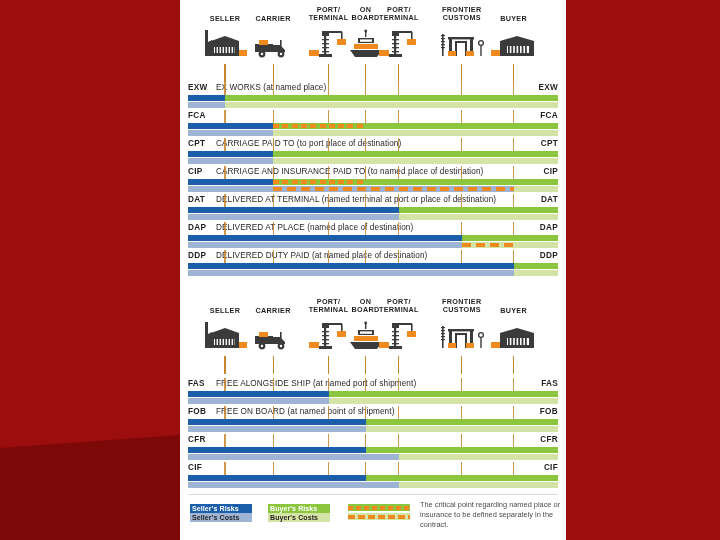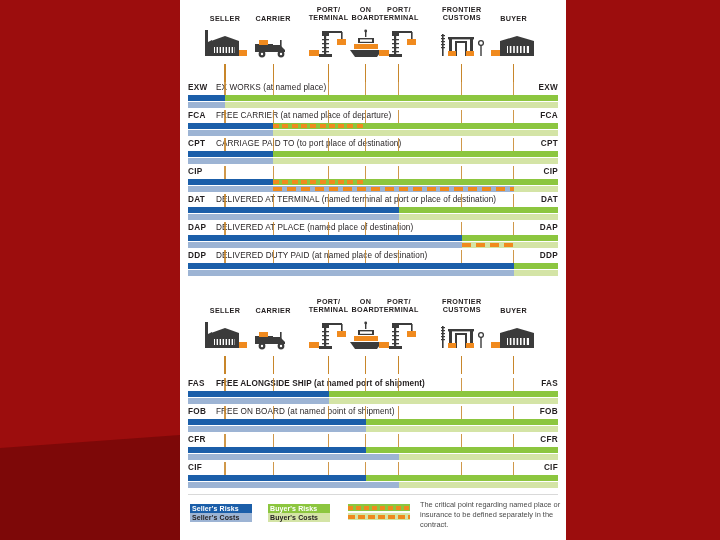--- a/index.html
+++ b/index.html
@@ -240,21 +240,20 @@
             <div class="seg" style="left: 37px; width: 333px; background: rgb(140, 198, 63);"></div>
           </div>
           <div class="band" style="top: 7px;">
             <div class="seg" style="left: 0px; width: 37px; background: rgb(157, 180, 212);"></div>
             <div class="seg" style="left: 37px; width: 333px; background: rgb(212, 228, 166);"></div>
           </div>
         </div>
       </div>
       <div class="row" style="top: 110px; height: 28px;">
         <div class="row-code-l" style="top: 1px;">FCA</div>
-        <div class="row-name" style="top: 1px;">FREE CARRIER (at named place of departure)</div>
         <div class="row-code-r" style="top: 1px;">FCA</div>
         <div class="tick" style="left: 44.4px; top: 0px; height: 13px; opacity: 0.85;"></div>
         <div class="tick" style="left: 92.5px; top: 0px; height: 13px; opacity: 0.85;"></div>
         <div class="tick" style="left: 148px; top: 0px; height: 13px; opacity: 0.85;"></div>
         <div class="tick" style="left: 185px; top: 0px; height: 13px; opacity: 0.85;"></div>
         <div class="tick" style="left: 218.3px; top: 0px; height: 13px; opacity: 0.85;"></div>
         <div class="tick" style="left: 281.2px; top: 0px; height: 13px; opacity: 0.85;"></div>
         <div class="tick" style="left: 333px; top: 0px; height: 13px; opacity: 0.85;"></div>
         <div class="bars" style="top: 13px; height: 13px;">
           <div class="band" style="top: 0px;">
@@ -296,20 +295,21 @@
             <div class="seg" style="left: 85.1px; width: 284.9px; background: rgb(140, 198, 63);"></div>
           </div>
           <div class="band" style="top: 7px;">
             <div class="seg" style="left: 0px; width: 85.1px; background: rgb(157, 180, 212);"></div>
             <div class="seg" style="left: 85.1px; width: 284.9px; background: rgb(212, 228, 166);"></div>
           </div>
         </div>
       </div>
       <div class="row" style="top: 166px; height: 28px;">
         <div class="row-code-l" style="top: 1px;">CIP</div>
+        <div class="row-name" style="top: 1px;">CARRIAGE AND INSURANCE PAID TO (to named place of destination)</div>
         <div class="row-code-r" style="top: 1px;">CIP</div>
         <div class="tick" style="left: 44.4px; top: 0px; height: 13px; opacity: 0.85;"></div>
         <div class="tick" style="left: 92.5px; top: 0px; height: 13px; opacity: 0.85;"></div>
         <div class="tick" style="left: 148px; top: 0px; height: 13px; opacity: 0.85;"></div>
         <div class="tick" style="left: 185px; top: 0px; height: 13px; opacity: 0.85;"></div>
         <div class="tick" style="left: 218.3px; top: 0px; height: 13px; opacity: 0.85;"></div>
         <div class="tick" style="left: 281.2px; top: 0px; height: 13px; opacity: 0.85;"></div>
         <div class="tick" style="left: 333px; top: 0px; height: 13px; opacity: 0.85;"></div>
         <div class="bars" style="top: 13px; height: 13px;">
           <div class="band" style="top: 0px;">
@@ -553,21 +553,21 @@
        <rect x="33.6" y="18" width="1.8" height="7"></rect>
               <rect x="37" y="18" width="1.8" height="7"></rect>
             </g>
      <rect x="3" y="22" width="9" height="6" fill="#f08a1e"></rect>
    </svg>
         </div>
         <div class="tick" style="left: 333px; top: 60px; height: 18px;"></div>
       </div>
       <div class="row" style="top: 378px; height: 28px;">
         <div class="row-code-l" style="top: 1px;">FAS</div>
-        <div class="row-name" style="top: 1px; font-weight: bold;">FREE ALONGSIDE SHIP (at named port of shipment)</div>
+        <div class="row-name" style="top: 1px;">FREE ALONGSIDE SHIP (at named port of shipment)</div>
         <div class="row-code-r" style="top: 1px;">FAS</div>
         <div class="tick" style="left: 44.4px; top: 0px; height: 13px; opacity: 0.85;"></div>
         <div class="tick" style="left: 92.5px; top: 0px; height: 13px; opacity: 0.85;"></div>
         <div class="tick" style="left: 148px; top: 0px; height: 13px; opacity: 0.85;"></div>
         <div class="tick" style="left: 185px; top: 0px; height: 13px; opacity: 0.85;"></div>
         <div class="tick" style="left: 218.3px; top: 0px; height: 13px; opacity: 0.85;"></div>
         <div class="tick" style="left: 281.2px; top: 0px; height: 13px; opacity: 0.85;"></div>
         <div class="tick" style="left: 333px; top: 0px; height: 13px; opacity: 0.85;"></div>
         <div class="bars" style="top: 13px; height: 13px;">
           <div class="band" style="top: 0px;">

